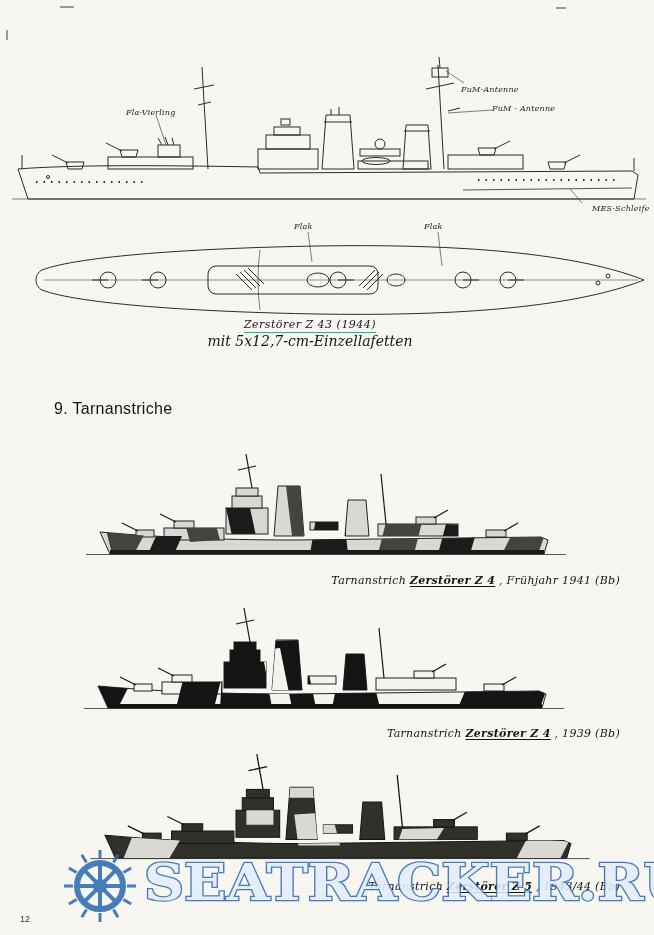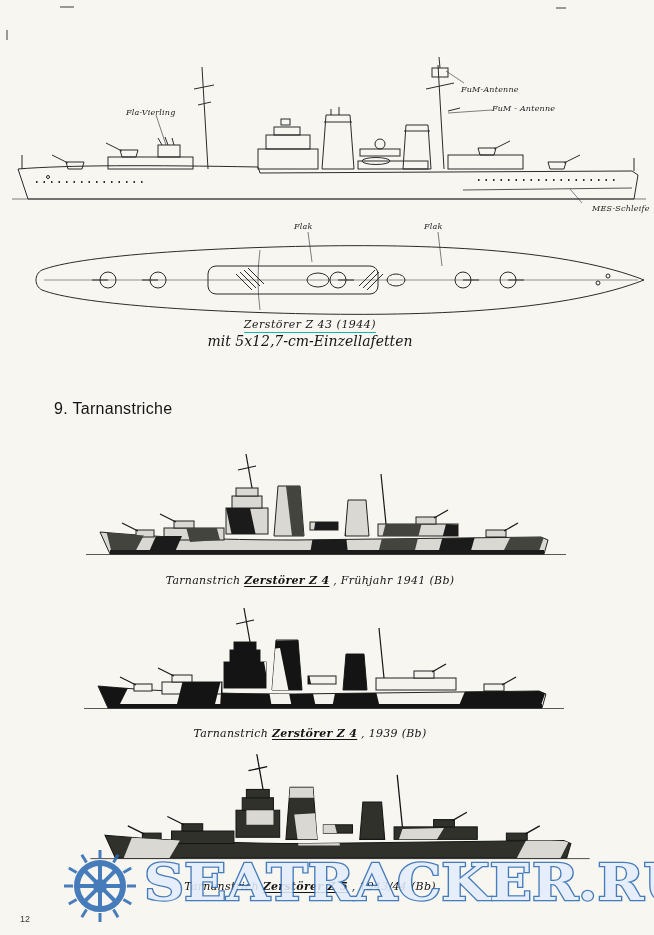--- a/index.html
+++ b/index.html
@@ -25,21 +25,21 @@
     text-align:center; font-style:italic; font-size:11px; color:#161616;
   }
   .top-caption .title { display:inline-block; border-bottom:1px solid #14b8a6; padding-bottom:1px; letter-spacing:.5px;}
   .top-caption .subtitle { font-size:14px; margin-top:2px; }
   .heading {
     position:absolute; left:54px; top:400px;
     font-family:"Liberation Sans", sans-serif;
     font-size:16px; font-weight:500; color:#141414; letter-spacing:.3px;
   }
   .fig-caption {
-    position:absolute; left:0; width:620px; text-align:center;
+    position:absolute; left:0; width:620px; text-align:right;
     font-style:italic; font-size:11px; color:#141414; letter-spacing:.3px;
   }
   .fig-caption .ship-name { text-decoration:underline; text-underline-offset:2px; font-weight:bold; }
   .watermark { position:absolute; left:0; top:846px; width:654px; height:80px; z-index:9; opacity:.88;margin-left:48px; }
   .wm-wheel { position:absolute; left:14px; top:2px; }
   .wm-text-svg { position:absolute; left:92px; top:4px; }
   .page-number {
     position:absolute; left:20px; top:914px;
     font-size:9px; color:#3a3a3a; font-family:"Liberation Sans", sans-serif;
   }

